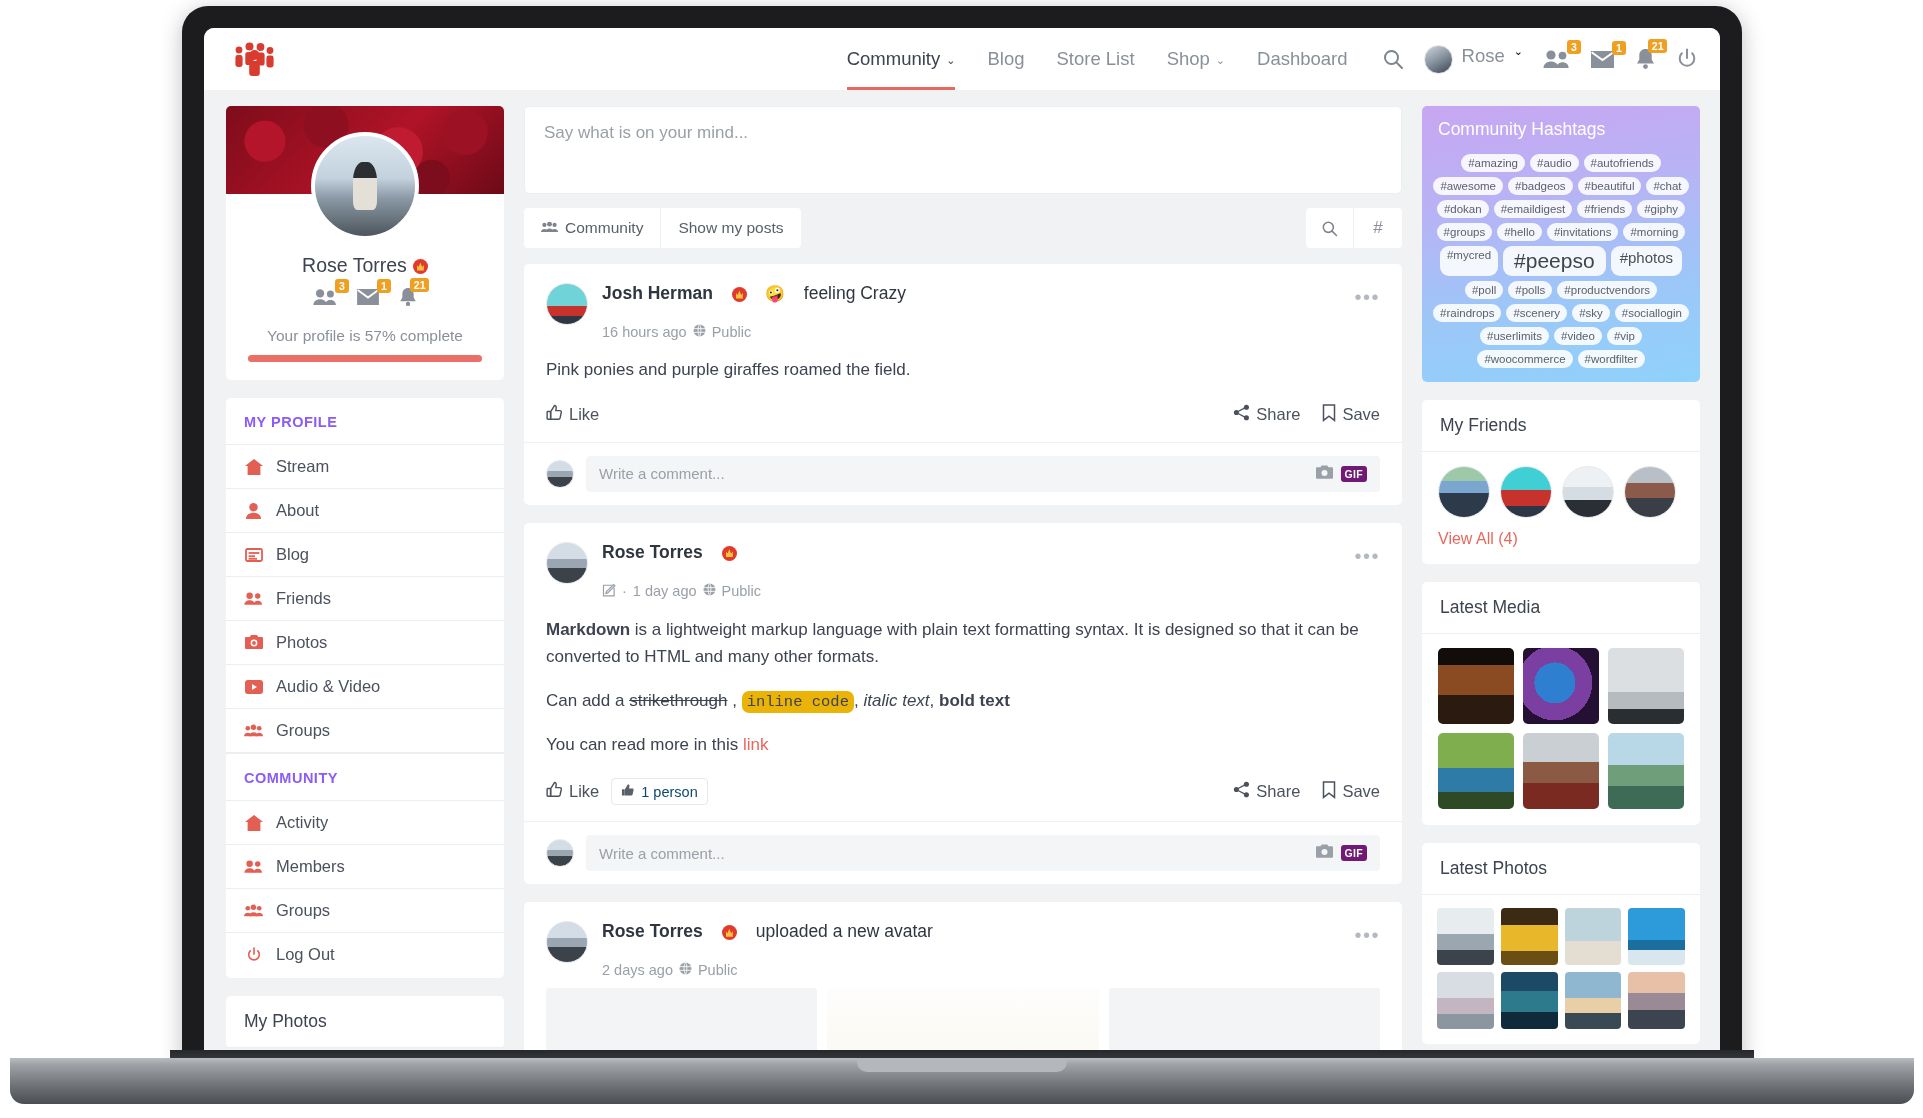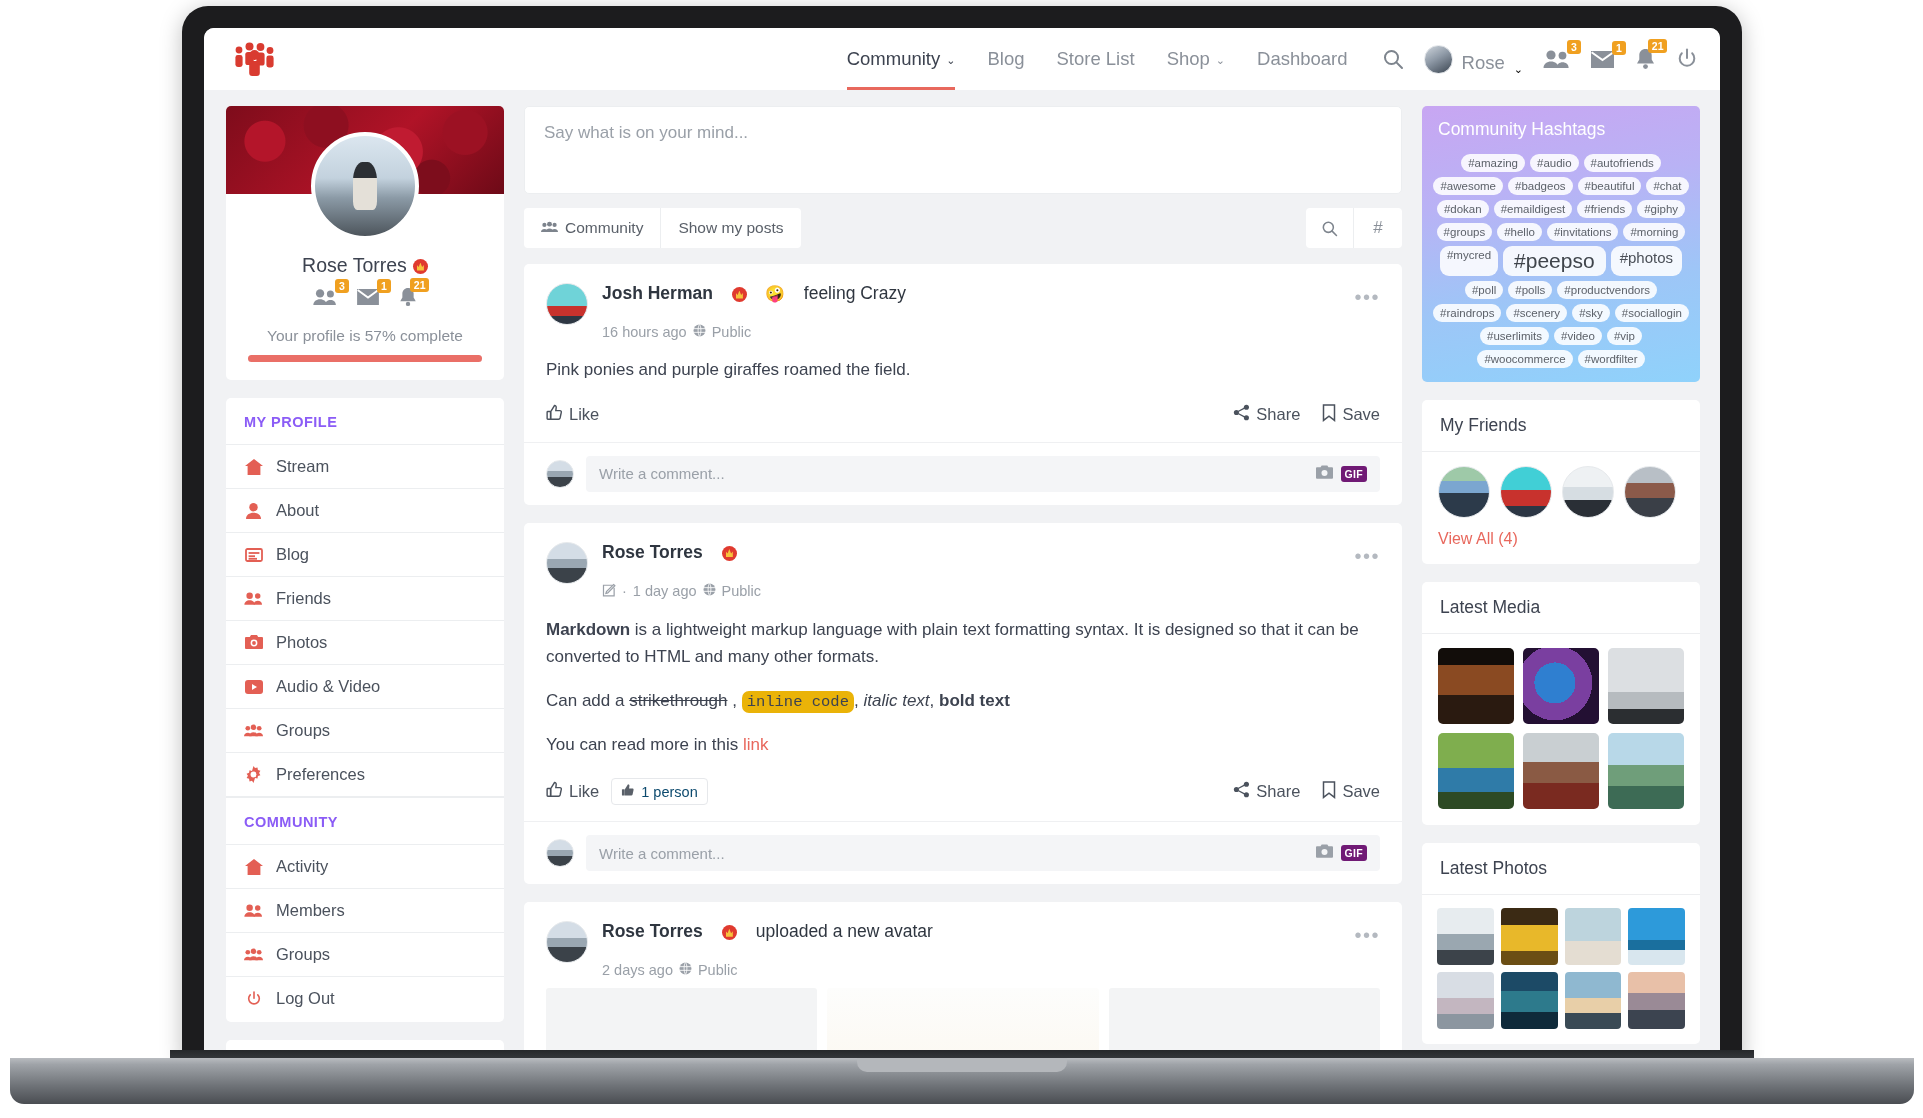--- a/index.html
+++ b/index.html
@@ -63,21 +63,21 @@
   }
   .nav-item.active { color: #3d4350; }
   .nav-item.active::after {
     content: ""; position: absolute; left: 0; right: 0; bottom: 0;
     height: 3px; background: #e8685d;
   }
   .caret { font-size: 11px; line-height: 1; position: relative; top: 1px; }
 
   #nav-right { display: flex; align-items: center; gap: 20px; margin-left: 34px; }
   .icon-btn { cursor: pointer; display: flex; align-items: center; position: relative; }
-  #user-chip { display: flex; align-items: flex-end; gap: 9px; cursor: pointer; }
+  #user-chip { display: flex; align-items: flex-start; gap: 9px; cursor: pointer; }
   #user-chip .uname { font-size: 18.5px; color: #8a9099; }
   .nav-avatar {
     width: 29px; height: 29px; border-radius: 50%;
     background: linear-gradient(150deg,#cfd6dd 0%,#8e99a6 45%,#3a4450 100%);
     border: 1px solid #e3e6ea;
   }
   .badge {
     position: absolute; top: -9px; right: -11px;
     background: #f0a020; color: #fff;
     font-size: 10.5px; font-weight: bold;
@@ -505,29 +505,20 @@
                   <path d="M0 19c0-3.5 2.7-5.6 6-5.6s6 2.1 6 5.6z"></path>
                 <circle cx="24" cy="6.4" r="3.7"></circle>
                   <path d="M18 19c0-3.5 2.7-5.6 6-5.6s6 2.1 6 5.6z"></path>
                 <circle cx="15" cy="5" r="4.3"></circle>
                   <path d="M8.2 19c0-4 3-6.3 6.8-6.3s6.8 2.3 6.8 6.3z"></path>
               </svg>
             </span>
             <span>Groups</span>
           </div>
 
-          <div class="menu-item">
-            <span class="mi">
-              <svg width="17" height="17" viewBox="0 0 18 18" fill="#e35f54">
-                <path d="M9 0l1.6 2.2 2.6-.7.5 2.7 2.6.9-1.4 2.3 1.4 2.3-2.6.9-.5 2.7-2.6-.7L9 18l-1.6-2.4-2.6.7-.5-2.7-2.6-.9L3.1 10.4 1.7 8.1l2.6-.9.5-2.7 2.6.7z"></path>
-                <circle cx="9" cy="9" r="3.1" fill="#fff"></circle>
-              </svg>
-            </span>
-            <span>Preferences</span>
-          </div>
 
           <div class="menu-title" style="border-top:1px solid #eceef0;">COMMUNITY</div>
 
           <div class="menu-item">
             <span class="mi">
               <svg width="18" height="16" viewBox="0 0 18 16" fill="#e35f54">
                   <path d="M9 0L0 7h2.6v9h12.8V7H18z"></path>
                 </svg>
             </span>
             <span>Activity</span>

